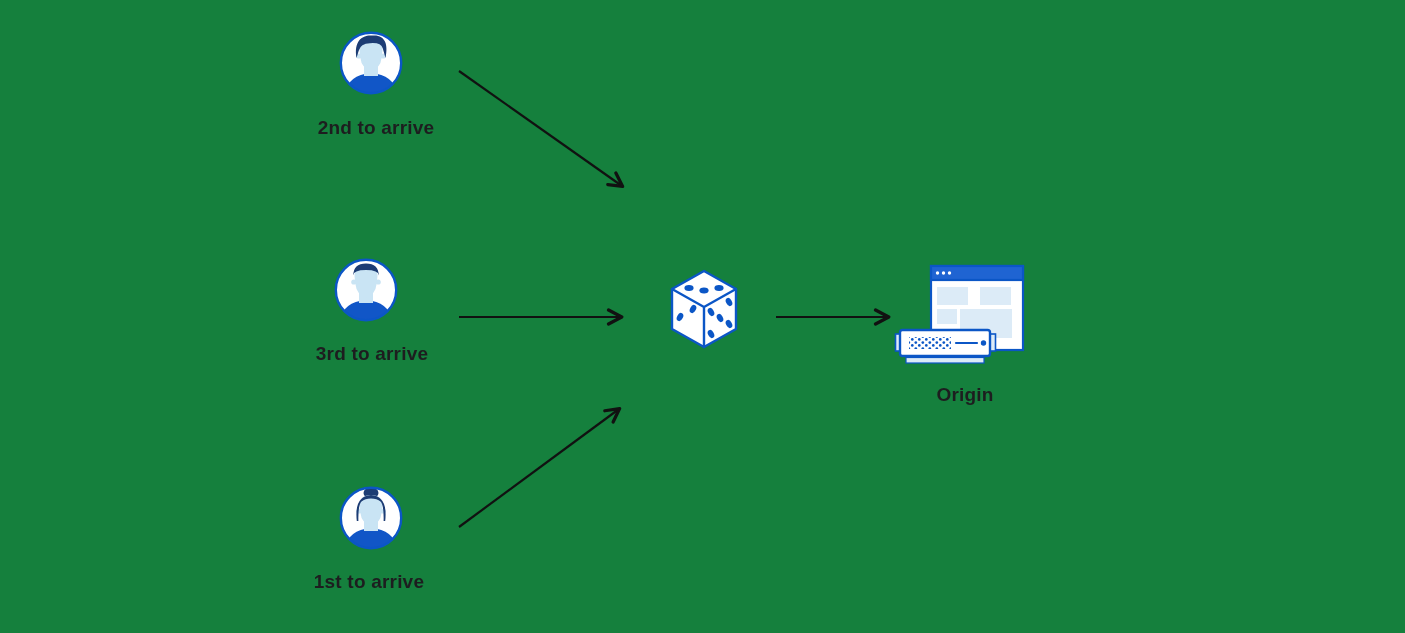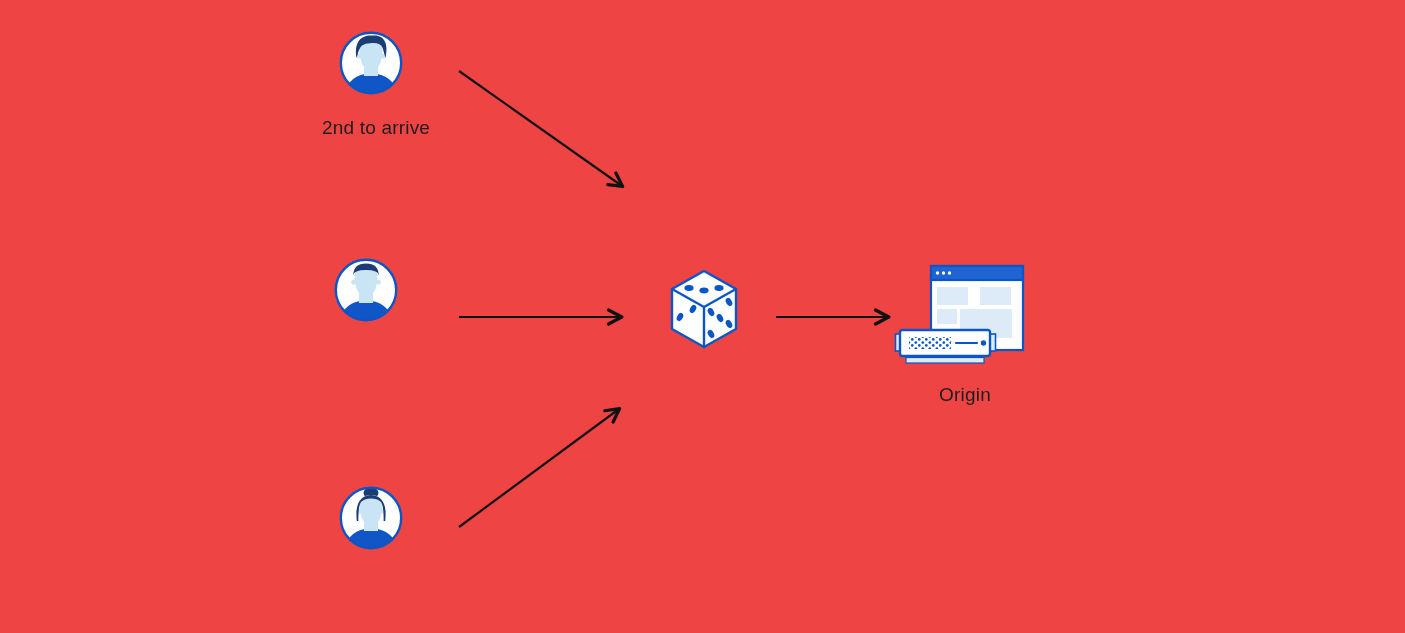--- a/index.html
+++ b/index.html
@@ -1,22 +1,23 @@
 <!DOCTYPE html>
 <html><head>
 <meta charset="utf-8">
 <style>
   html, body { margin: 0; padding: 0; background: #ffffff; }
   .canvas {
     position: relative;
     width: 1405px;
     height: 633px;
-    background: #ef4444;
+    background: #15803d;
     overflow: hidden;
     font-family: "Liberation Sans", sans-serif;
+    font-weight: bold;
   }
   .abs { position: absolute; }
   .node-label {
     position: absolute;
     width: 180px;
     text-align: center;
     font-size: 19px;
     color: #1d1d1f;
     letter-spacing: 0.2px;
   }
@@ -73,20 +74,21 @@
         <path d="M6 66 Q9 45 33 43 Q57 45 60 66 Z" fill="#1156c7"></path>
         <path d="M26 34 h14 v12 h-14 z" fill="#c9e4f4"></path>
         <circle cx="20.8" cy="25" r="2.6" fill="#c9e4f4"></circle>
         <circle cx="45.2" cy="25" r="2.6" fill="#c9e4f4"></circle>
         <path d="M21.5 19 Q21.5 8.5 33 8.5 Q44.5 8.5 44.5 19 L43.6 27 Q42.5 37.5 33 40.5 Q23.5 37.5 22.4 27 Z" fill="#c9e4f4"></path>
         <path d="M20.3 18.5 Q20.3 6.5 33 6.5 Q45.7 6.5 45.7 18.5 Q45.7 13 33 13 Q20.3 13 20.3 18.5 Z" fill="#1c3c74"></path>
       </g>
       <circle cx="33" cy="33" r="30.2" fill="none" stroke="#0b56c6" stroke-width="2.4"></circle>
     </svg>
   </div>
+  <div class="node-label" style="left:282px; top:343px;">3rd to arrive</div>
 
   <div class="abs" style="left:338px; top:485px;">
     <svg width="66" height="66" viewBox="0 0 66 66">
       <defs>
           <clipPath id="clip3">
             <circle cx="33" cy="33" r="30.2"></circle>
           </clipPath>
         </defs>
       <circle cx="33" cy="33" r="30.2" fill="#ffffff"></circle>
       <g clip-path="url(#clip3)">
@@ -94,20 +96,21 @@
         <path d="M26 34 h14 v12 h-14 z" fill="#c9e4f4"></path>
         <ellipse cx="33" cy="8" rx="7.5" ry="5.5" fill="#1c3c74"></ellipse>
         <circle cx="20.8" cy="26" r="2.6" fill="#c9e4f4"></circle>
         <circle cx="45.2" cy="26" r="2.6" fill="#c9e4f4"></circle>
         <path d="M21.5 20 Q21.5 10 33 10 Q44.5 10 44.5 20 L43.6 28 Q42.5 38 33 40.8 Q23.5 38 22.4 28 Z" fill="#c9e4f4"></path>
         <path d="M18.8 36 Q16 11 33 10 Q50 11 47.2 36 L45.6 36 Q46 20 42.5 16.5 Q39 13.5 33 13.5 Q27 13.5 23.5 16.5 Q20 20 20.4 36 Z" fill="#1c3c74"></path>
       </g>
       <circle cx="33" cy="33" r="30.2" fill="none" stroke="#0b56c6" stroke-width="2.4"></circle>
     </svg>
   </div>
+  <div class="node-label" style="left:279px; top:571px;">1st to arrive</div>
 
   <div class="abs" style="left:669px; top:268px;">
     <svg width="70" height="82" viewBox="0 0 70 82">
       <g stroke="#0b56c6" stroke-width="2.4" stroke-linejoin="round" stroke-linecap="round" fill="#ffffff">
         <path d="M35 3 L67 21 L67 61 L35 79 L3 61 L3 21 Z"></path>
         <path d="M3 21 L35 39 L67 21 M35 39 L35 79" fill="none"></path>
       </g>
       <g fill="#0b56c6">
         <ellipse cx="20" cy="20" rx="4.6" ry="2.9"></ellipse>
         <ellipse cx="35" cy="22.5" rx="4.6" ry="2.9"></ellipse>

